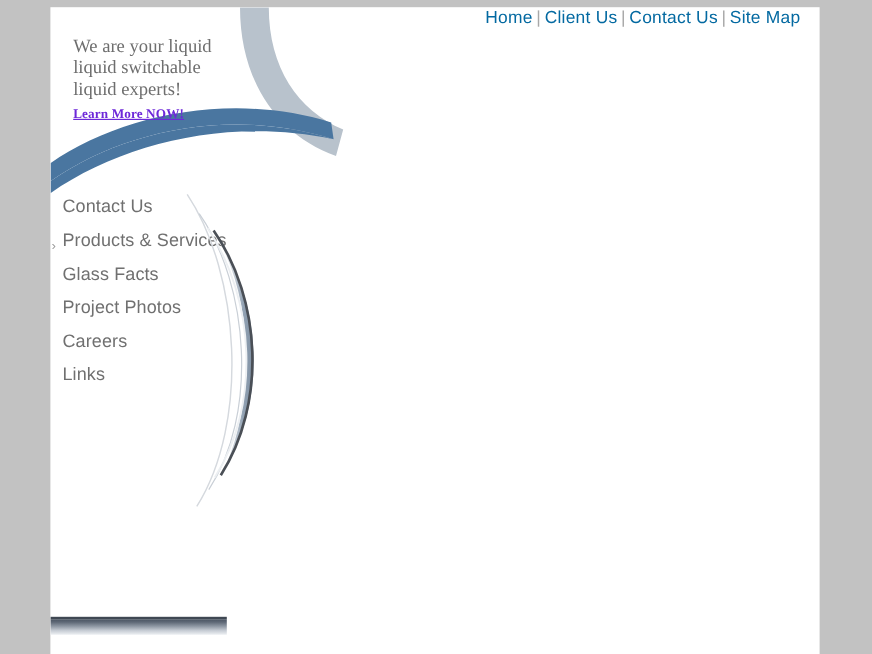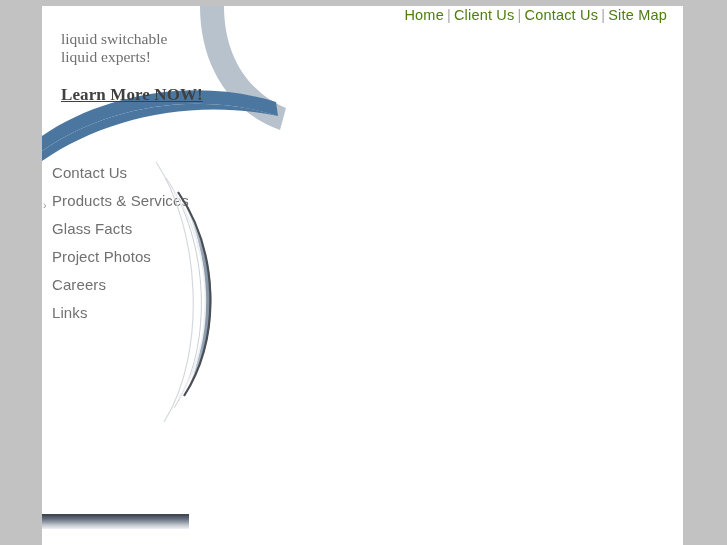--- a/index.html
+++ b/index.html
@@ -35,21 +35,21 @@
   #topnav {
     position: absolute;
     right: 16px;
     top: 1px;
     font-size: 14.5px;
     color: #8c8c8c;
     letter-spacing: 0.2px;
     white-space: nowrap;
   }
   #topnav a {
-    color: #4d7c0f;
+    color: #0369a1;
     text-decoration: none;
   }
   #topnav .sep {
     color: #a8a8a8;
     margin: 0 3px;
   }
 
   
   #hero {
     position: absolute;
@@ -71,25 +71,25 @@
     top: 24px;
     width: 180px;
     font-family: "Liberation Serif", serif;
     font-size: 15.5px;
     line-height: 18px;
     color: #6e6e6e;
   }
 
   #hero-link {
     display: inline-block;
-    margin-top: 20px;
+    margin-top: 2px;
     font-family: "Liberation Serif", serif;
-    font-size: 17px;
+    font-size: 11px;
     font-weight: bold;
-    color: #404040;
+    color: #6d28d9;
     text-decoration: underline;
     letter-spacing: 0.1px;
   }
 
   
   #sidebar {
     position: absolute;
     left: 0;
     top: 158px;
     width: 150px;
@@ -167,20 +167,21 @@
 
       <svg id="hero-svg" width="300" height="160" viewBox="0 0 300 160">
 
         <path d="M 158 0 L 182 0 C 182 50 206 86 244 102 L 238 124 C 188 106 158 60 158 0 Z" fill="#b8c2cc"></path>
 
         <path d="M 0 145 C 60 103 150 83 236 110 L 234 96 C 150 70 58 90 0 130 Z" fill="#4a76a0"></path>
         <path d="M 0 145 C 60 103 150 83 236 110 C 150 92 62 112 0 155 Z" fill="#4a76a0"></path>
       </svg>
 
       <div id="hero-text">
+        <div>We are your liquid</div>
         <div>liquid switchable</div>
         <div>liquid experts!</div>
         <a href="#" id="hero-link">Learn More NOW!</a>
       </div>
     </div>
 
     <div id="sidebar">
 
       <div class="nav-item">
         <span class="label">Contact Us</span>

